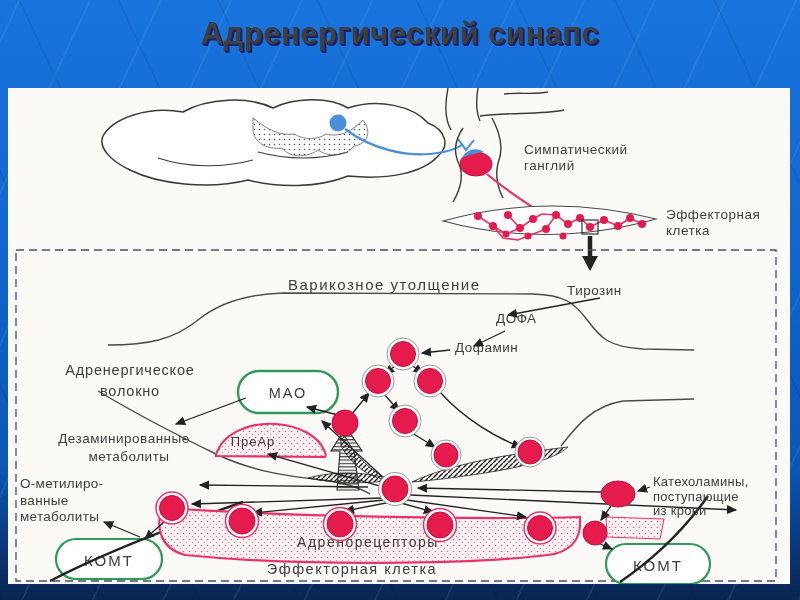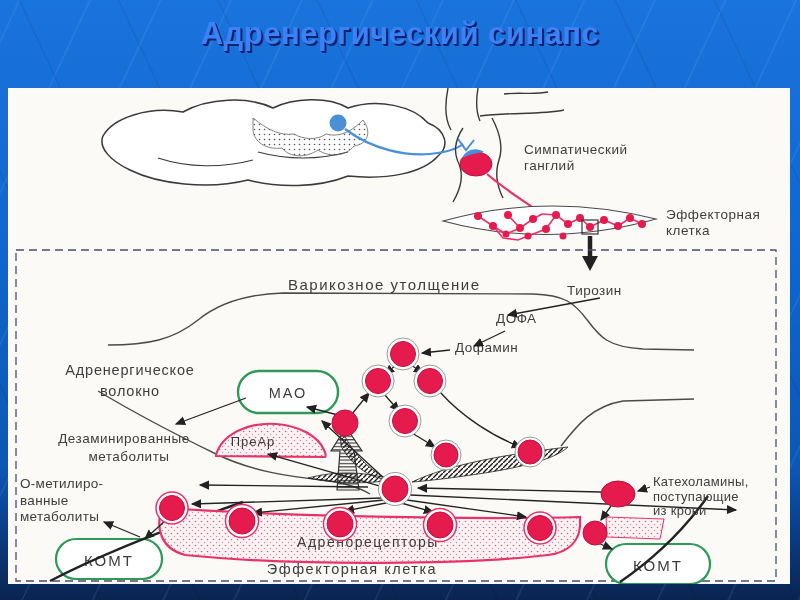--- a/index.html
+++ b/index.html
@@ -24,21 +24,21 @@
     position:absolute;left:8px;top:88px;width:782px;height:496px;
     background:#fcfaf7;
   }
   svg text{font-family:"Liberation Sans", sans-serif;fill:#3d3d3d;}
 </style>
 </head>
 <body>
 
 <div class="bg-stripes"></div>
 
-<h1 class="title" style="color:#3b82f6">Адренергический синапс</h1>
+<h1 class="title" style="color:#404040">Адренергический синапс</h1>
 
 <div class="panel">
 <svg width="782" height="496" viewBox="0 0 782 496">
   <defs>
     <marker id="ah" markerWidth="9" markerHeight="8" refX="7" refY="3.5" orient="auto">
       <path d="M0,0 L8,3.5 L0,7 Z" fill="#222"></path>
     </marker>
     <pattern id="dotsGray" width="5" height="5" patternUnits="userSpaceOnUse">
       <circle cx="1.5" cy="1.5" r="0.8" fill="#555"></circle>
     </pattern>

